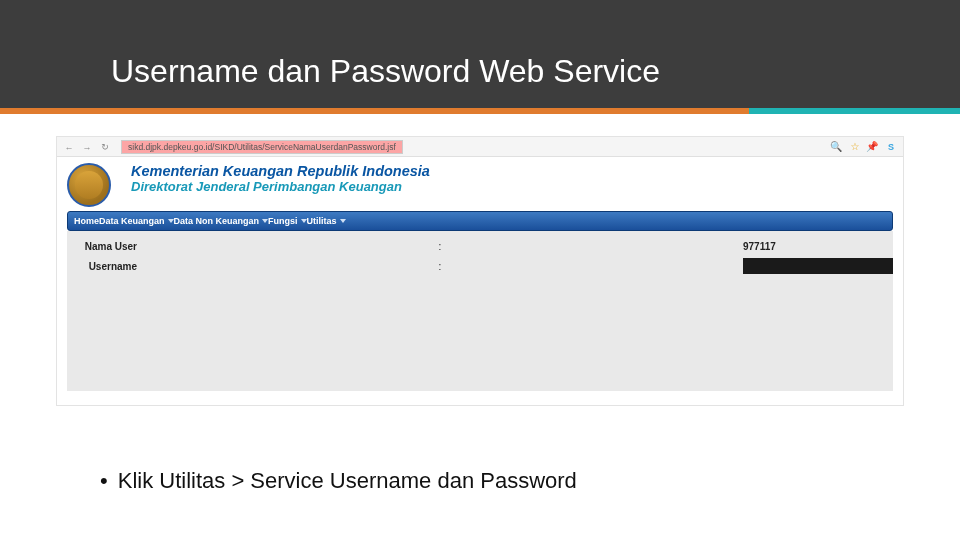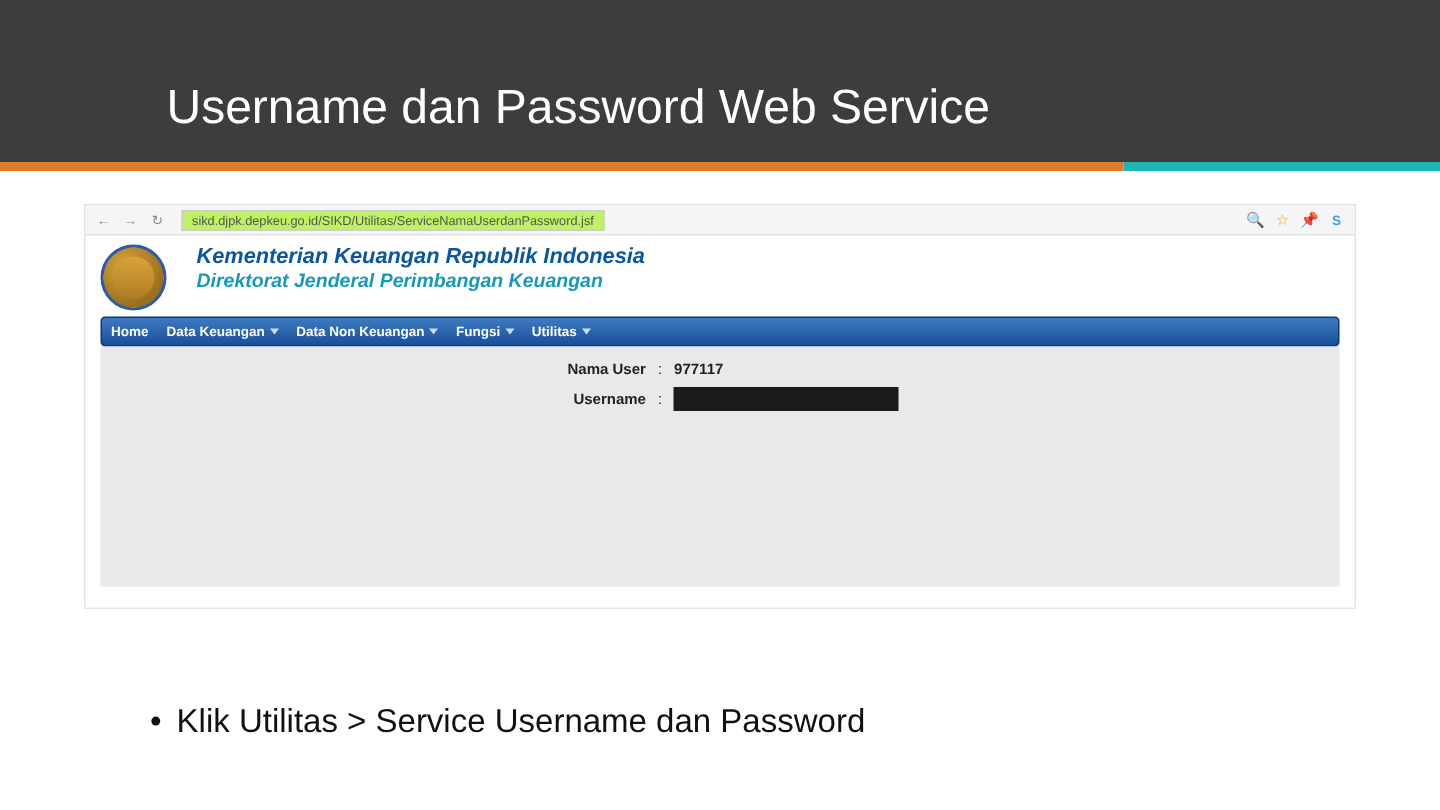--- a/index.html
+++ b/index.html
@@ -44,21 +44,21 @@
     display: flex;
     align-items: center;
     gap: 6px;
     padding: 0 6px;
     font-size: 9px;
     color: #666;
   }
   .nav-arrow { width: 12px; text-align: center; color: #888; }
   .addr-box {
     flex: 0 0 auto;
-    background: #bef264;
+    background: #fca5a5;
     border: 1px solid #ccc;
     padding: 1px 6px;
     font-size: 8.5px;
     color: #555;
     margin-left: 4px;
   }
   .bar-spacer { flex: 1; }
   .bar-icon { width: 12px; height: 12px; display: inline-flex; align-items: center; justify-content: center; font-size: 10px; }
   .ic-mag { color: #888; }
   .ic-star { color: #e6a817; }
@@ -100,21 +100,20 @@
 
   .menu-bar {
     margin: 2px 10px 0 10px;
     background: linear-gradient(#3d7ac2, #1a4f9a);
     border: 1px solid #0d3a75;
     border-radius: 3px;
     height: 20px;
     display: flex;
     align-items: center;
     padding: 0 6px;
-    gap: 12px;
   }
   .menu-item {
     color: #fff;
     font-size: 9px;
     font-weight: bold;
     display: flex;
     align-items: center;
     gap: 3px;
   }
   .caret {
@@ -126,21 +125,21 @@
 
   .content-area {
     background: #e9e9e9;
     margin: 0 10px;
     height: 160px;
     padding-top: 10px;
   }
   .field-row {
     display: flex;
     align-items: center;
-    justify-content: center;
+    justify-content: space-between;
     font-size: 10px;
     gap: 8px;
     margin-bottom: 6px;
   }
   .field-label { font-weight: bold; color: #222; width: 70px; text-align: right; }
   .colon { color: #222; }
   .field-val { font-weight: bold; color: #222; width: 150px; text-align: left; }
   .pw-redact {
     width: 150px; height: 16px; background: #1a1a1a;
   }

